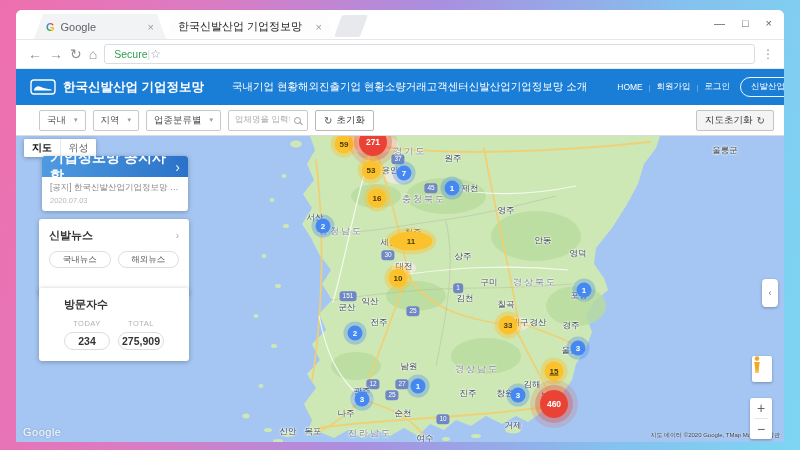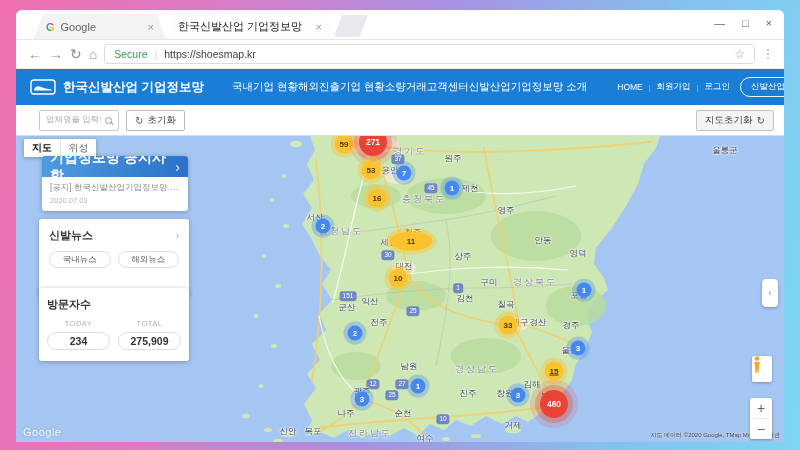--- a/index.html
+++ b/index.html
@@ -21,21 +21,21 @@
     background:conic-gradient(#ea4335 0 25%, #fbbc05 25% 50%, #34a853 50% 75%, #4285f4 75% 100%);
     -webkit-background-clip:text; background-clip:text; color:transparent; }
   .ghost-tab { width:26px; height:22px; background:#e7e9ec; transform:skewX(-20deg); margin-left:4px; margin-bottom:2px; border-radius:2px; }
   .winctl { position:absolute; right:12px; top:7px; display:flex; gap:17px; color:#5f6368; font-size:11px; }
   .winctl span { cursor:default; }
 
   
   .toolbar { height:29px; display:flex; align-items:center; gap:7px; padding:0 10px 0 12px; background:#fff; border-bottom:1px solid #ececec; }
   .tbtn { color:#8a8f94; font-size:14px; line-height:1; }
   .addressbar { flex:1; height:20px; border:1px solid #dadcdf; border-radius:3px; background:#fff;
-    display:flex; align-items:center; gap:7px; padding:0 9px; font-size:10.5px; }
+    display:flex; align-items:center; padding:0 9px; font-size:10.5px; }
   .secure { color:#2d9e4f; }
   .adiv { color:#d6d6d6; }
   .url { color:#3c4043; flex:1; }
   .star { color:#9aa0a6; font-size:12px; }
   .overflow { color:#8a8f94; font-size:12px; letter-spacing:0; }
 
   
   .navbar { height:36px; background:#1b7ed6; display:flex; align-items:center; padding:0 14px; color:#fff; }
   .brand { display:flex; align-items:center; gap:7px; }
   .brand-title { font-size:12.5px; font-weight:bold; white-space:nowrap; }
@@ -87,21 +87,21 @@
   .ndate { font-size:7.5px; color:#b8b8b8; margin-top:2px; }
   .arrow { font-weight:normal; opacity:.9; }
 
   .news-panel { left:23px; top:83px; width:150px; padding:9px 10px 28px; }
   .ptitle-row { display:flex; align-items:center; justify-content:space-between; }
   .ptitle { font-size:11px; font-weight:bold; color:#333; }
   .parrow { color:#aaa; font-size:10px; }
   .pill-row { display:flex; gap:7px; margin-top:8px; }
   .pill { flex:1; height:17px; border:1px solid #ddd; border-radius:10px; display:flex; align-items:center; justify-content:center; font-size:8.5px; color:#555; background:#fff; }
 
-  .visitors-panel { left:23px; top:152px; width:150px; padding:9px 8px 11px; }
+  .visitors-panel { left:23px; top:152px; width:150px; padding:9px 25px 11px; }
   .vcols { display:flex; gap:8px; margin-top:7px; }
   .vcol { flex:1; text-align:center; }
   .vlabel { font-size:7.5px; color:#b0b0b0; letter-spacing:.5px; }
   .vpill { margin-top:4px; height:18px; border:1px solid #ddd; border-radius:10px; display:flex; align-items:center; justify-content:center; font-size:10.5px; font-weight:bold; color:#333; background:#fff; }
 
   .collapse-tab { position:absolute; right:6px; top:143px; width:16px; height:28px; background:#fff; border-radius:4px; box-shadow:0 1px 3px rgba(0,0,0,.3); display:flex; align-items:center; justify-content:center; color:#777; font-size:9px; z-index:10; }
   .pegman-box { position:absolute; right:12px; top:220px; width:20px; height:26px; background:#fff; border-radius:2px; box-shadow:0 1px 3px rgba(0,0,0,.3); display:flex; align-items:center; justify-content:center; z-index:10; }
   .zoomctl { position:absolute; right:12px; top:262px; width:22px; background:#fff; border-radius:2px; box-shadow:0 1px 3px rgba(0,0,0,.3); display:flex; flex-direction:column; align-items:center; z-index:10; }
   .zbtn { height:20px; width:100%; display:flex; align-items:center; justify-content:center; font-size:14px; color:#666; }
   .zdiv { width:14px; height:1px; background:#e6e6e6; }
@@ -133,21 +133,20 @@
     </div>
 
     <div class="toolbar">
       <span class="tbtn">←</span>
       <span class="tbtn">→</span>
       <span class="tbtn">↻</span>
       <span class="tbtn">⌂</span>
       <div class="addressbar">
         <span class="secure">Secure</span>
         <span class="adiv">|</span>
-        <span class="url">https://shoesmap.kr</span>
         <span class="star">☆</span>
       </div>
       <span class="overflow">⋮</span>
     </div>
 
     <div class="navbar">
       <div class="brand">
         <svg width="26" height="16" viewBox="0 0 26 16">
           <rect x="1" y="1" width="24" height="14" rx="3" fill="none" stroke="#fff" stroke-width="1.4"></rect>
           <path d="M4,10.5 C6,6.5 8.5,6.8 10.5,7.8 L13.5,9 C17,10 20,10 21.5,10.5 L21.5,11.5 L4,11.5 Z" fill="#fff"></path>
@@ -165,20 +164,34 @@
           <div class="util-item">HOME</div>
           <div class="usep">|</div>
           <div class="util-item">회원가입</div>
           <div class="usep">|</div>
           <div class="util-item">로그인</div>
         </div>
       <div class="cta">신발산업진흥센터</div>
     </div>
 
     <div class="filterbar">
+      <div class="filter-selects">
+          <div class="fselect">
+            <span>국내</span>
+            <span class="caret">▾</span>
+          </div>
+          <div class="fselect">
+            <span>지역</span>
+            <span class="caret">▾</span>
+          </div>
+          <div class="fselect wide">
+            <span>업종분류별</span>
+            <span class="caret">▾</span>
+          </div>
+        </div>
       <div class="fsearch">
         <span class="ph">업체명을 입력하세요.</span>
         <span class="mag"></span>
       </div>
       <div class="reset-btn">
         <span class="ricon">↻</span>
         <span>초기화</span>
       </div>
       <div class="map-reset">
         <span>지도초기화</span>

